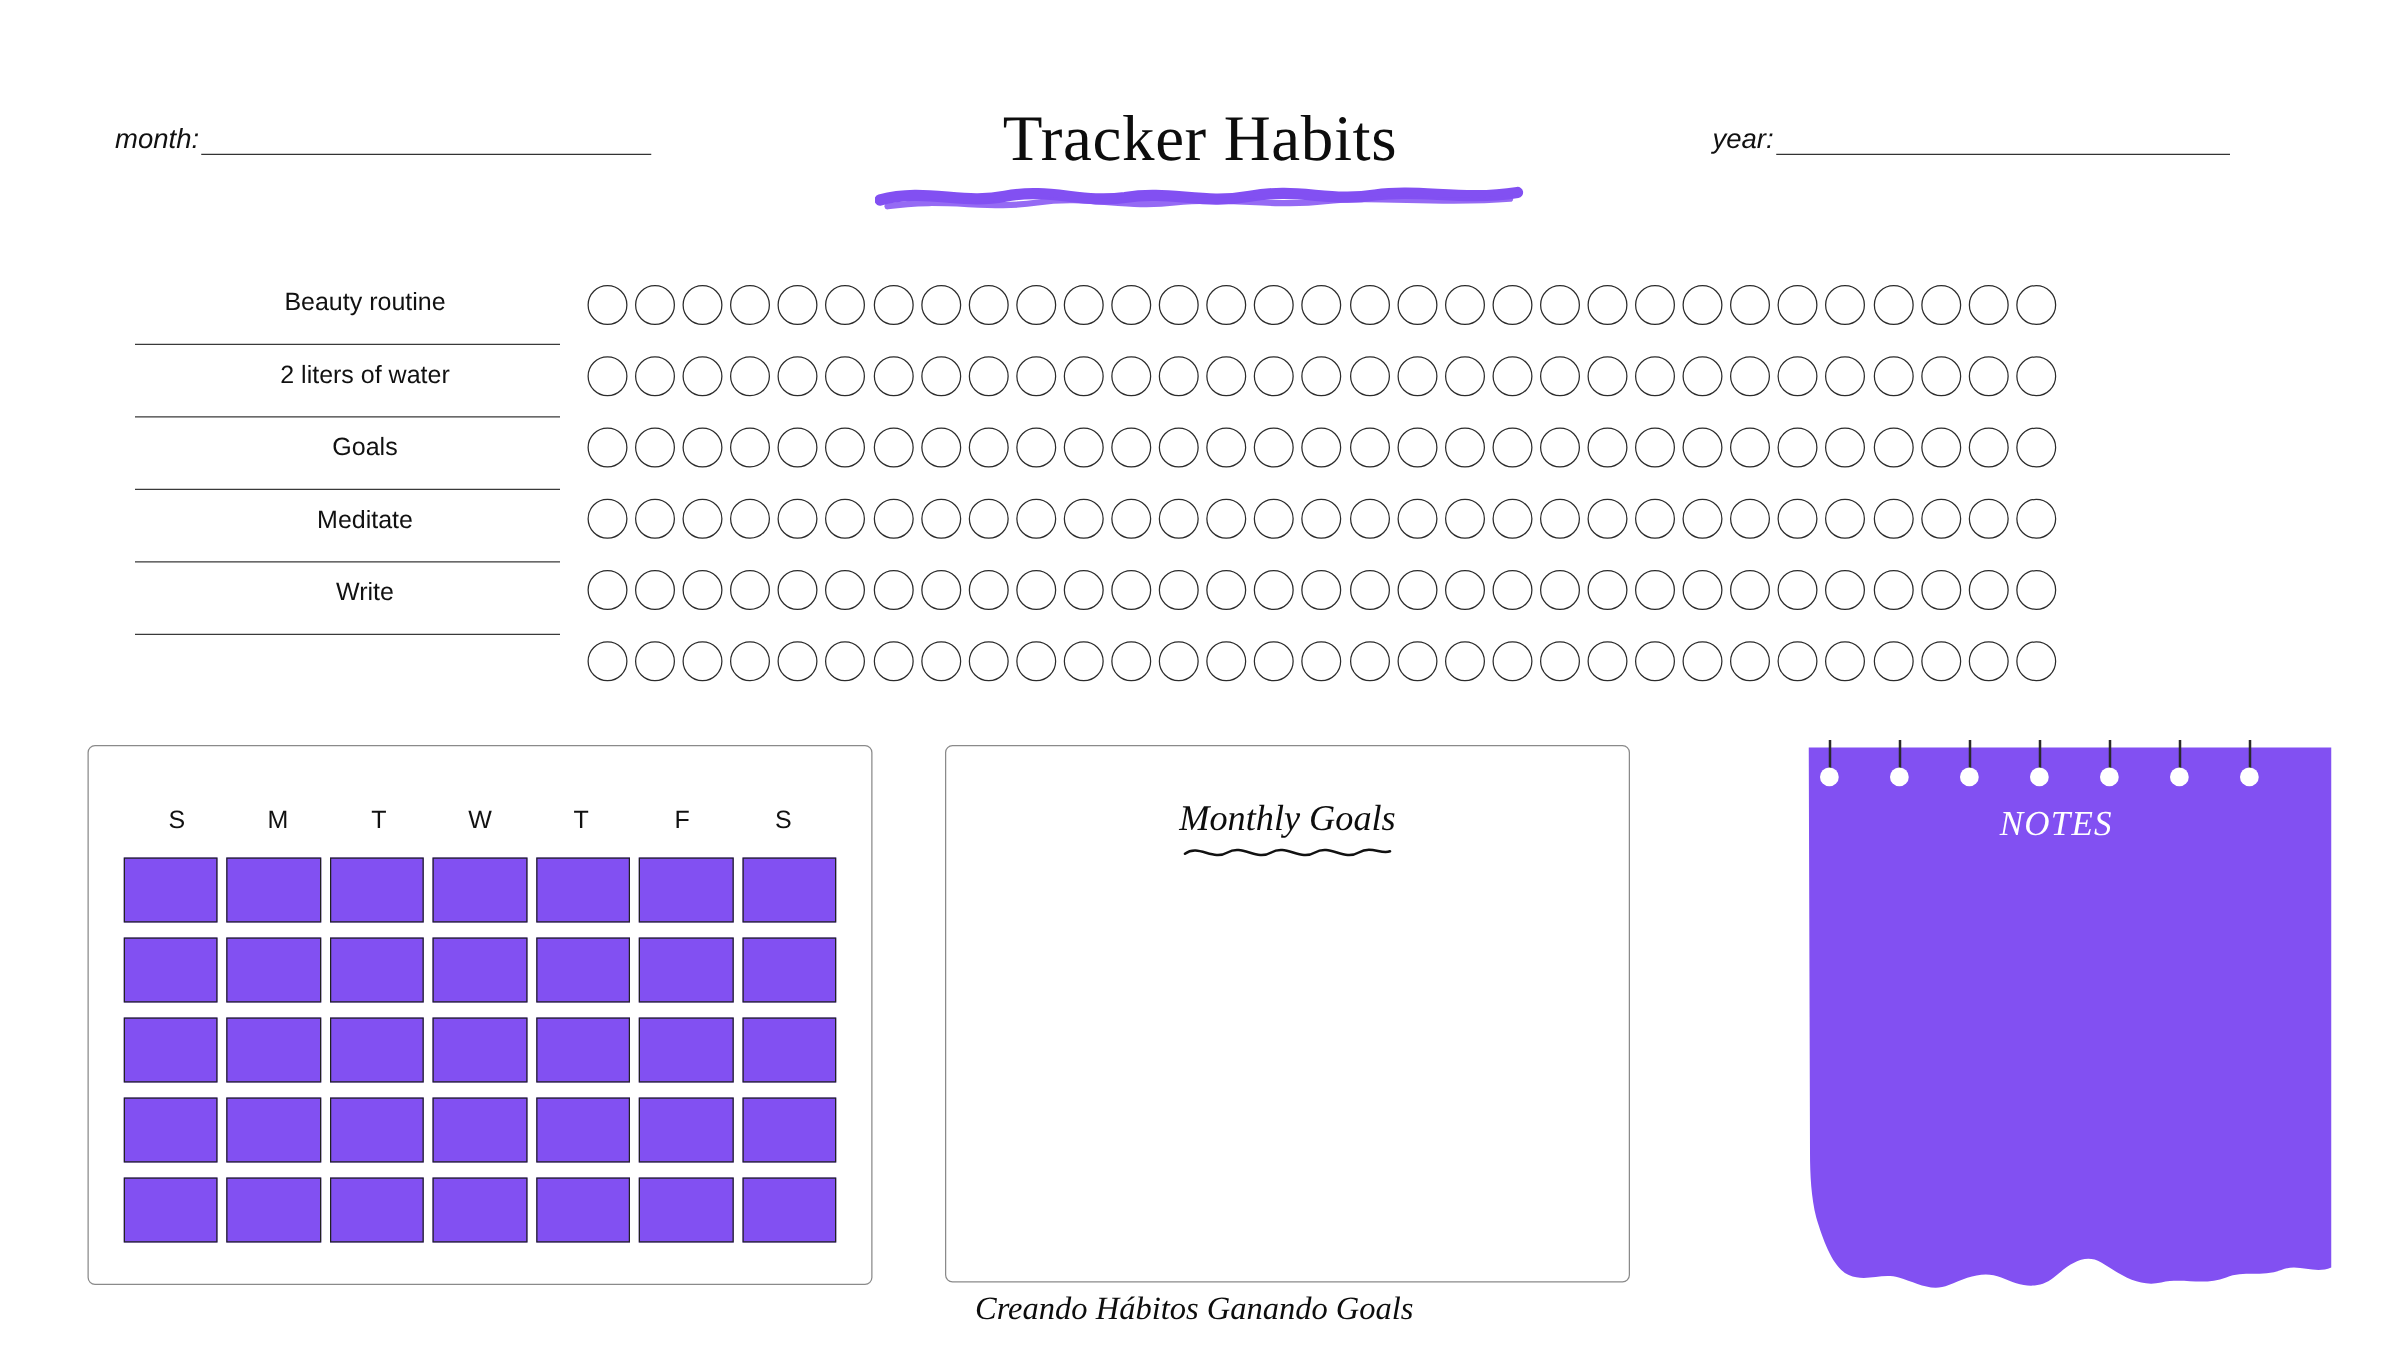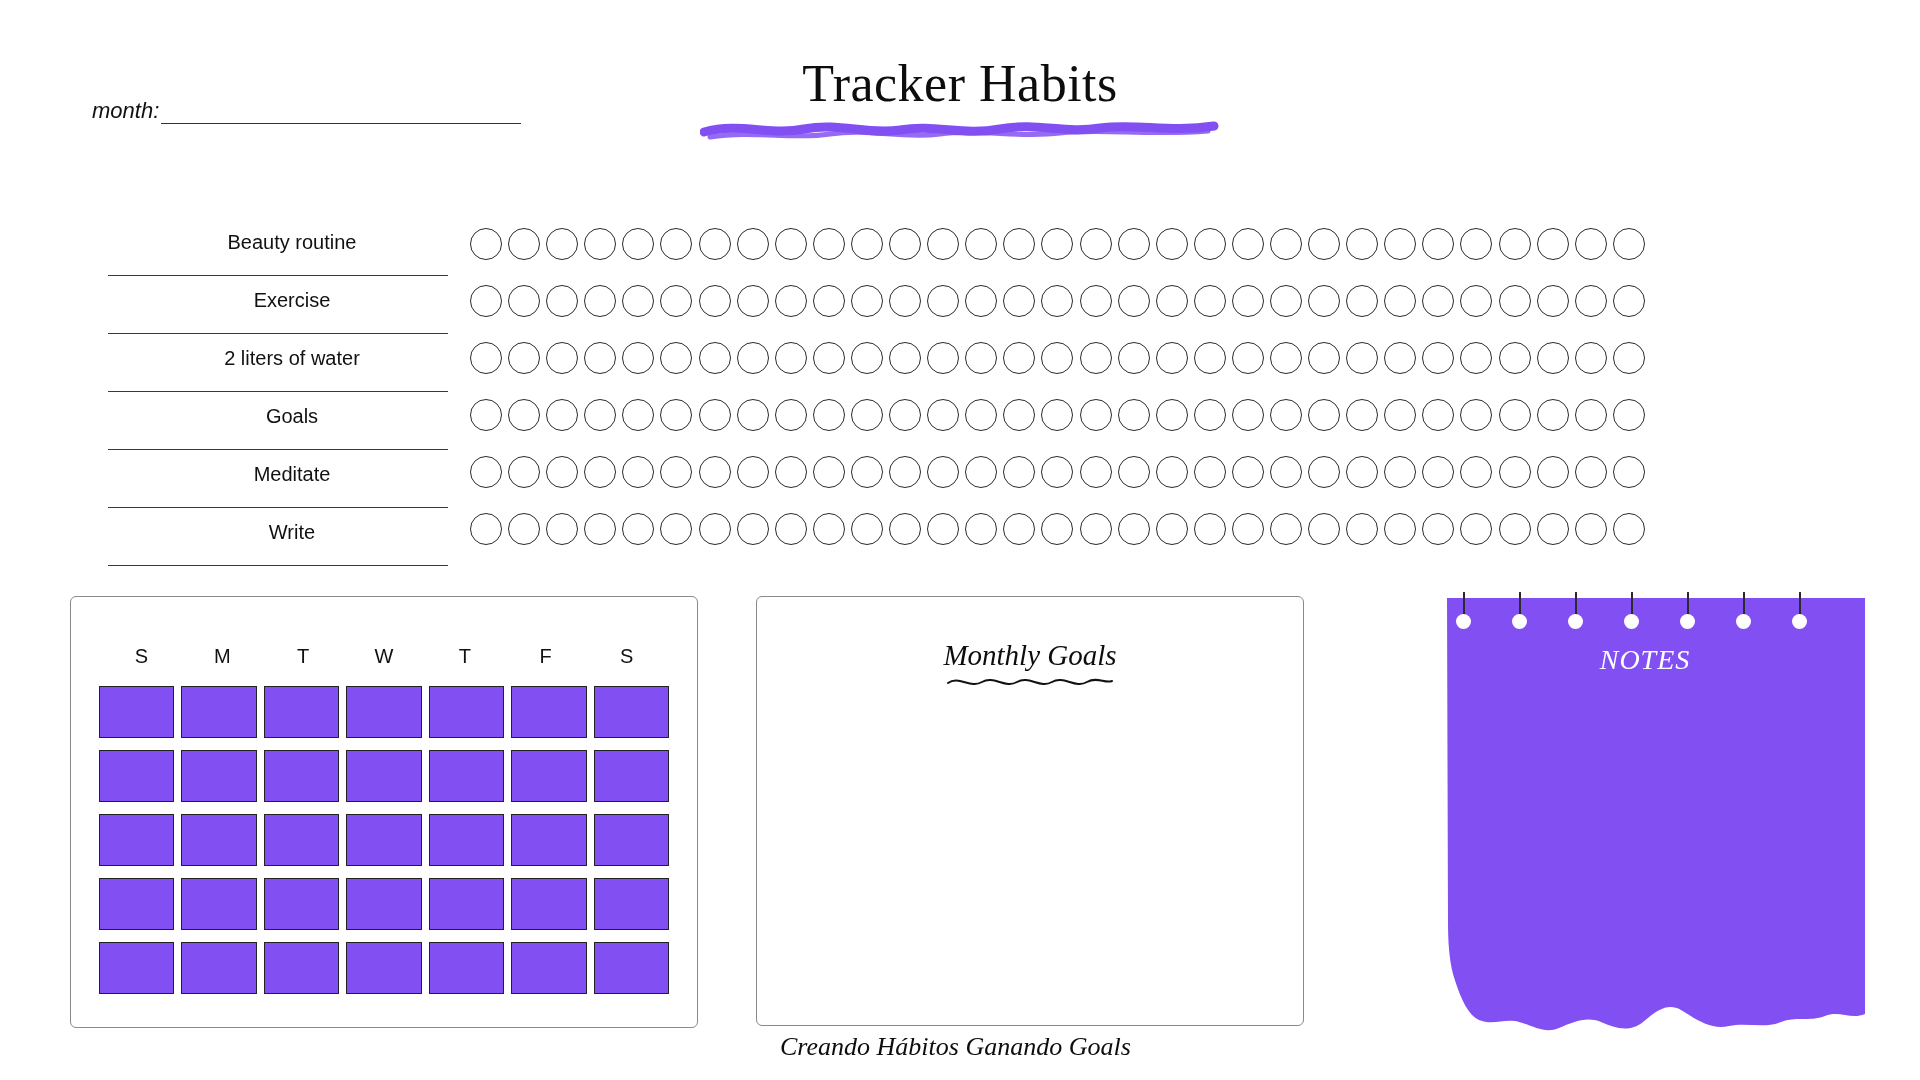--- a/index.html
+++ b/index.html
@@ -60,20 +60,21 @@
     top: 58px;
     width: 600px;
     text-align: center;
   }
   .main-title {
     font-family: "Liberation Serif", serif;
     font-size: 52px;
     letter-spacing: 0.5px;
     color: #0d0d0d;
     line-height: 1;
+    margin-top: 28px;
   }
   .title-underline {
     margin: 6px auto 0;
     width: 520px;
     height: 26px;
     display: block;
   }
 
   
   .habits {
@@ -239,28 +240,29 @@
   </div>
 
   <div class="title-wrap">
     <div class="main-title">Tracker Habits</div>
     <svg class="title-underline" viewBox="0 0 520 26">
       <path d="M4,16 C40,6 70,20 104,13 C140,6 165,19 200,14 C236,8 262,20 300,13 C338,6 364,18 400,12 C436,7 470,17 514,10" stroke="#8250f2" stroke-width="9" fill="none" stroke-linecap="round"></path>
       <path d="M10,21 C54,14 92,24 130,18 C170,12 200,23 240,18 C280,13 320,22 360,17 C400,12 450,20 508,15" stroke="#8250f2" stroke-width="5" fill="none" stroke-linecap="round" opacity="0.85"></path>
     </svg>
   </div>
 
+  <div class="year-block">
+    <span class="field-label">year:</span>
+    <span class="field-rule year-rule"></span>
+  </div>
 </div>
 
 <div class="habits">
   <div class="habit-row">
     <span class="habit-name">Beauty routine</span>
-  </div>
-  <div class="habit-row">
-    <span class="habit-name">Exercise</span>
   </div>
   <div class="habit-row">
     <span class="habit-name">2 liters of water</span>
   </div>
   <div class="habit-row">
     <span class="habit-name">Goals</span>
   </div>
   <div class="habit-row">
     <span class="habit-name">Meditate</span>
   </div>

